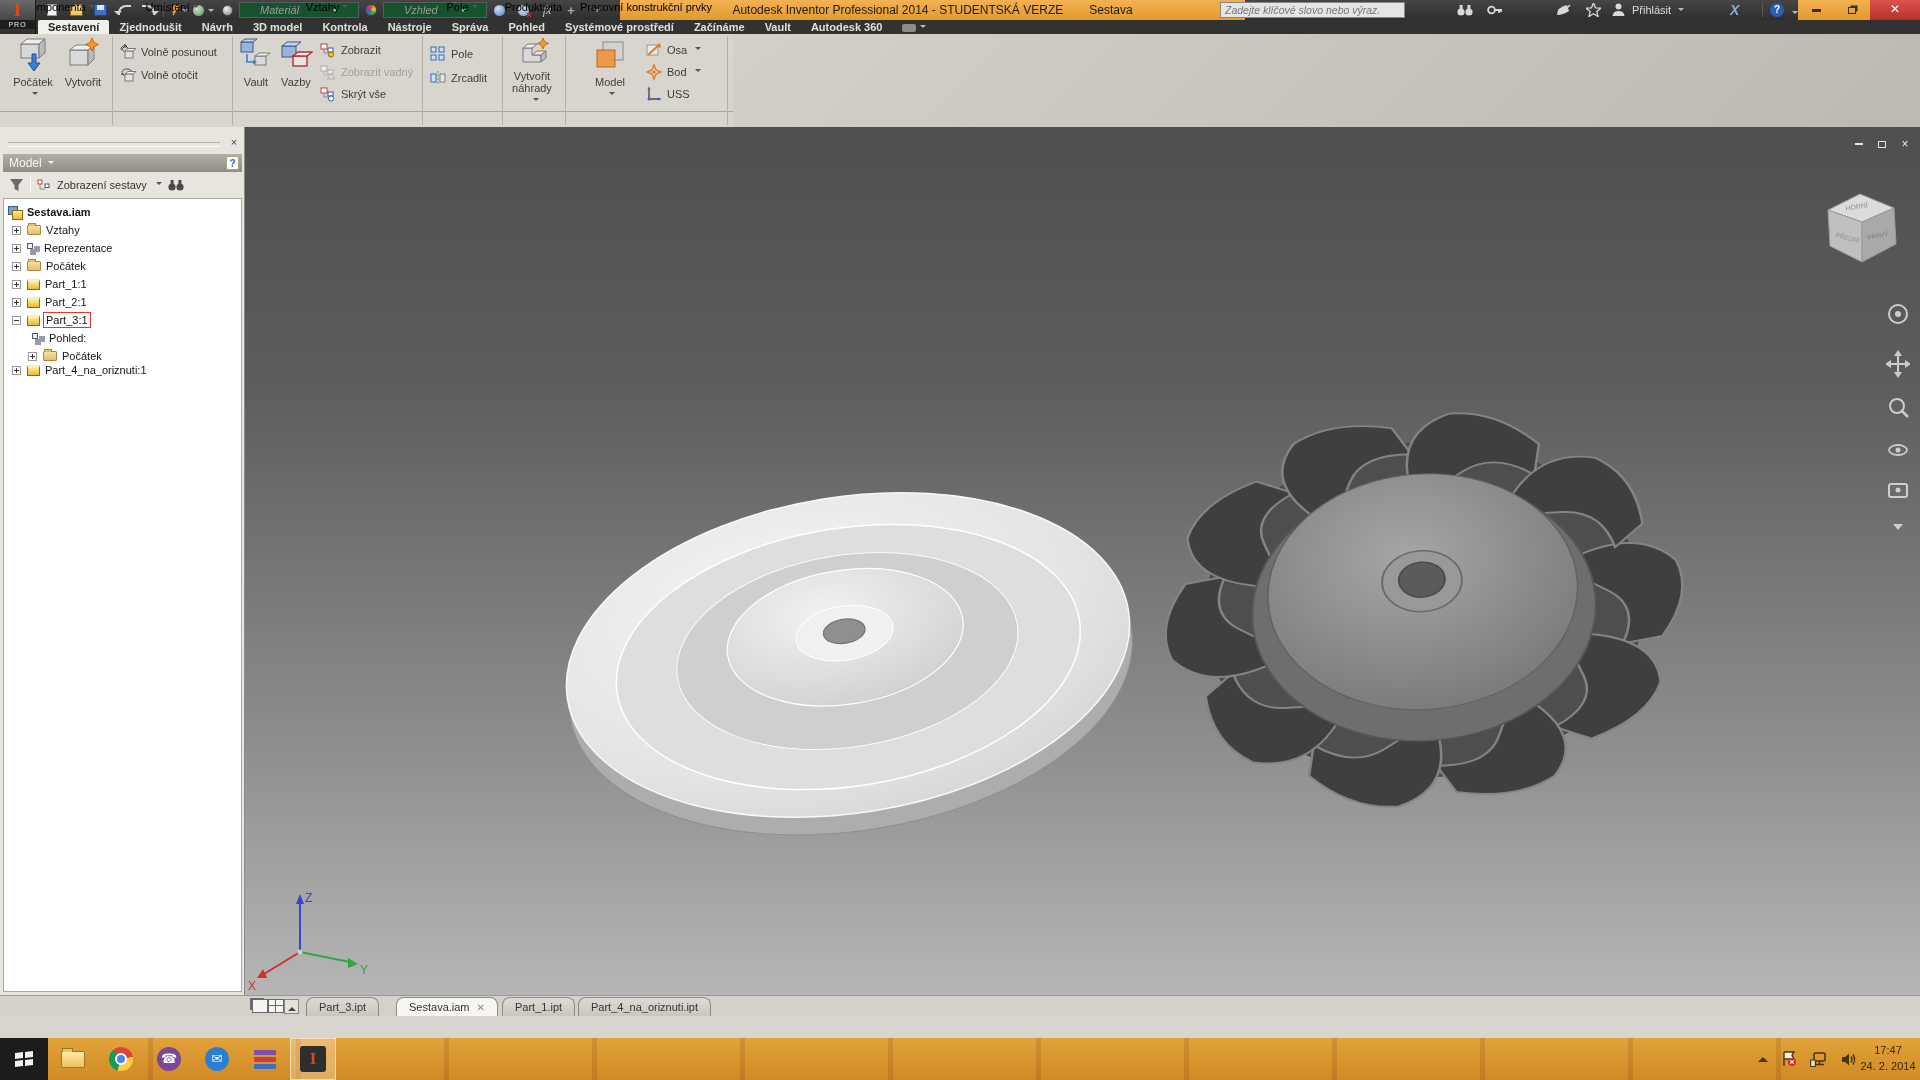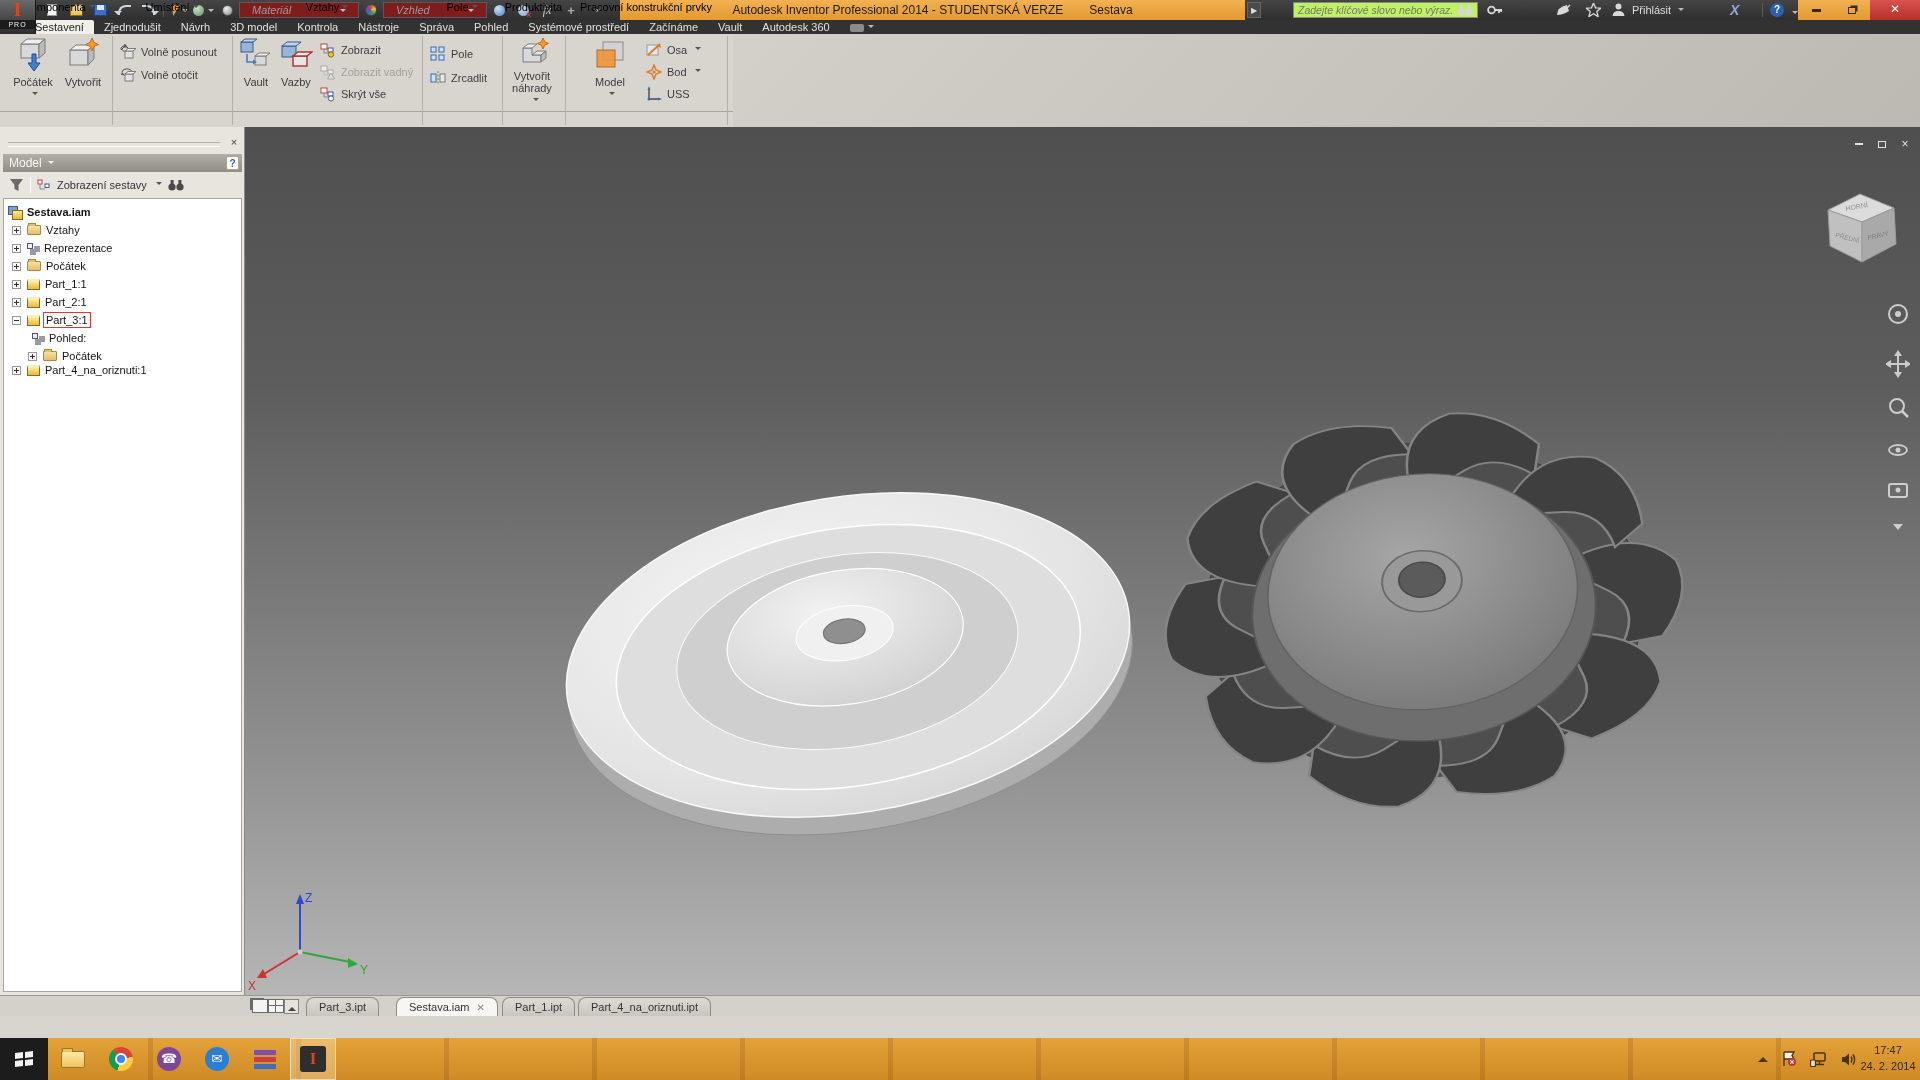--- a/index.html
+++ b/index.html
@@ -26,40 +26,40 @@
   .q-undo:after,.q-redo:after { content:""; position:absolute; left:-6px; top:4px; border:4px solid transparent; border-top-color:#cfd6df; }
   .q-bolt { width:0; height:0; border-left:5px solid transparent; border-right:3px solid transparent; border-top:11px solid #f0a22e; transform:skewX(-18deg); }
   .q-ball { width:11px; height:11px; border-radius:50%; background:radial-gradient(circle at 35% 30%, #cfe2cf, #5d8f5d); }
   .q-sphere { width:11px; height:11px; border-radius:50%; background:radial-gradient(circle at 35% 30%, #eee, #888); border:1px solid #555; }
   .q-wheel { width:12px; height:12px; border-radius:50%; background:conic-gradient(#e4443a,#e8c938,#4aa349,#3a6fc4,#8a3fa8,#e4443a); border:1px solid #444; }
   .q-ballb { width:11px; height:11px; border-radius:50%; background:radial-gradient(circle at 35% 30%, #cfe0f4, #4a7fc4); }
   .q-ballx { width:11px; height:11px; border-radius:50%; background:radial-gradient(circle at 35% 30%, #cfe0f4, #7a9fc4); position:relative; }
   .q-ballx:after { content:"×"; position:absolute; right:-3px; bottom:-4px; color:#d33; font-weight:bold; font-size:9px; }
   .q-fx { color:#ccc; font-style:italic; font-family:"Liberation Serif",serif; font-size:12px; }
   .q-plus { color:#aaa; font-size:13px; font-weight:bold; }
-  .qcombo { height:16px; background:#7f1d1d; border:1px solid #5a5a5a; color:#9a9a9a; font-style:italic; display:flex; align-items:center; padding:0 12px; justify-content:space-between; }
+  .qcombo { height:16px; background:#14532d; border:1px solid #5a5a5a; color:#9a9a9a; font-style:italic; display:flex; align-items:center; padding:0 20px; justify-content:space-between; }
   .dda { width:0; height:0; border:3px solid transparent; border-top-color:#bbb; margin-left:4px; margin-top:3px; }
   .qsep { width:1px; height:14px; background:#555; margin:0 3px; }
   #orange-band { left:620px; top:0; width:625px; height:20px; background:linear-gradient(#f2b152,#e39a30); }
   #title-text { left:620px; top:0; width:625px; height:20px; display:flex; align-items:center; justify-content:center; gap:26px; color:#211b10; font-size:12px; white-space:nowrap; }
   #search-expand { left:1247px; top:2px; width:14px; height:16px; background:#4a4a4a; border:1px solid #666; color:#ddd; font-size:8px; text-align:center; line-height:15px; }
-  #search-box { left:1293px; top:2px; width:185px; height:16px; background:#bef264; border:1px solid #888; }
+  #search-box { left:1220px; top:2px; width:185px; height:16px; background:#e5e5e5; border:1px solid #888; }
   #search-box input { width:100%; height:100%; border:0; outline:none; font-style:italic; color:#777; font-size:10.5px; padding:0 4px; font-family:"Liberation Sans",sans-serif; background:transparent; }
   .ticon-btn { top:2px; height:16px; width:26px; display:flex; align-items:center; justify-content:center; color:#d8d8d8; }
   #signin-label { color:#ddd; font-size:11px; }
   #win-orange { left:1798px; top:0; width:72px; height:20px; background:linear-gradient(#f2b152,#e39a30); display:flex; }
   .wbtn { width:36px; height:20px; display:flex; align-items:center; justify-content:center; }
   .w-min { width:9px; height:3px; background:#3a2c10; }
   .w-res { width:8px; height:7px; border:1.5px solid #3a2c10; box-shadow:2px -2px 0 -0.5px #3a2c10; }
   #win-close { left:1870px; top:0; width:50px; height:20px; background:linear-gradient(#d9534f,#b8302c); color:#fff; text-align:center; line-height:19px; font-size:12px; }
 
   
   .rtab { display:inline-block; padding:0 10px; height:14px; line-height:14px; color:#e3e1dc; font-size:11px; }
   .rtab.active { background:#f0efe9; color:#222; border-radius:2px 2px 0 0; }
-  #tabstrip { left:25px; top:20px; height:14px; white-space:nowrap; }
+  #tabstrip { left:38px; top:20px; height:14px; white-space:nowrap;font-weight:bold; }
   #ribbon-opt-icon { display:inline-block; width:14px; height:8px; background:#8b8b8b; border-radius:2px; margin-left:10px; vertical-align:middle; }
 
   
   #ribbon { left:0; top:34px; width:1920px; height:78px; background:#d8d5ce; border-bottom:1px solid #a8a59e; }
   #ribbon-empty { left:733px; top:34px; width:1187px; height:93px; background:linear-gradient(135deg,#d3d0c9,#bcb9b2); }
   .glabel { position:absolute; top:0; height:15px; text-align:center; font-size:11px; line-height:14px; }
   .gsep { position:absolute; top:36px; width:1px; height:89px; background:#b4b1aa; }
   .bigbtn { position:absolute; text-align:center; color:#3c3c3c; font-size:11px; }
   .bigbtn .lbl { display:block; margin-top:2px; line-height:12px; }
   .smbtn { position:absolute; display:flex; align-items:center; gap:5px; color:#3c3c3c; font-size:11px; white-space:nowrap; }

